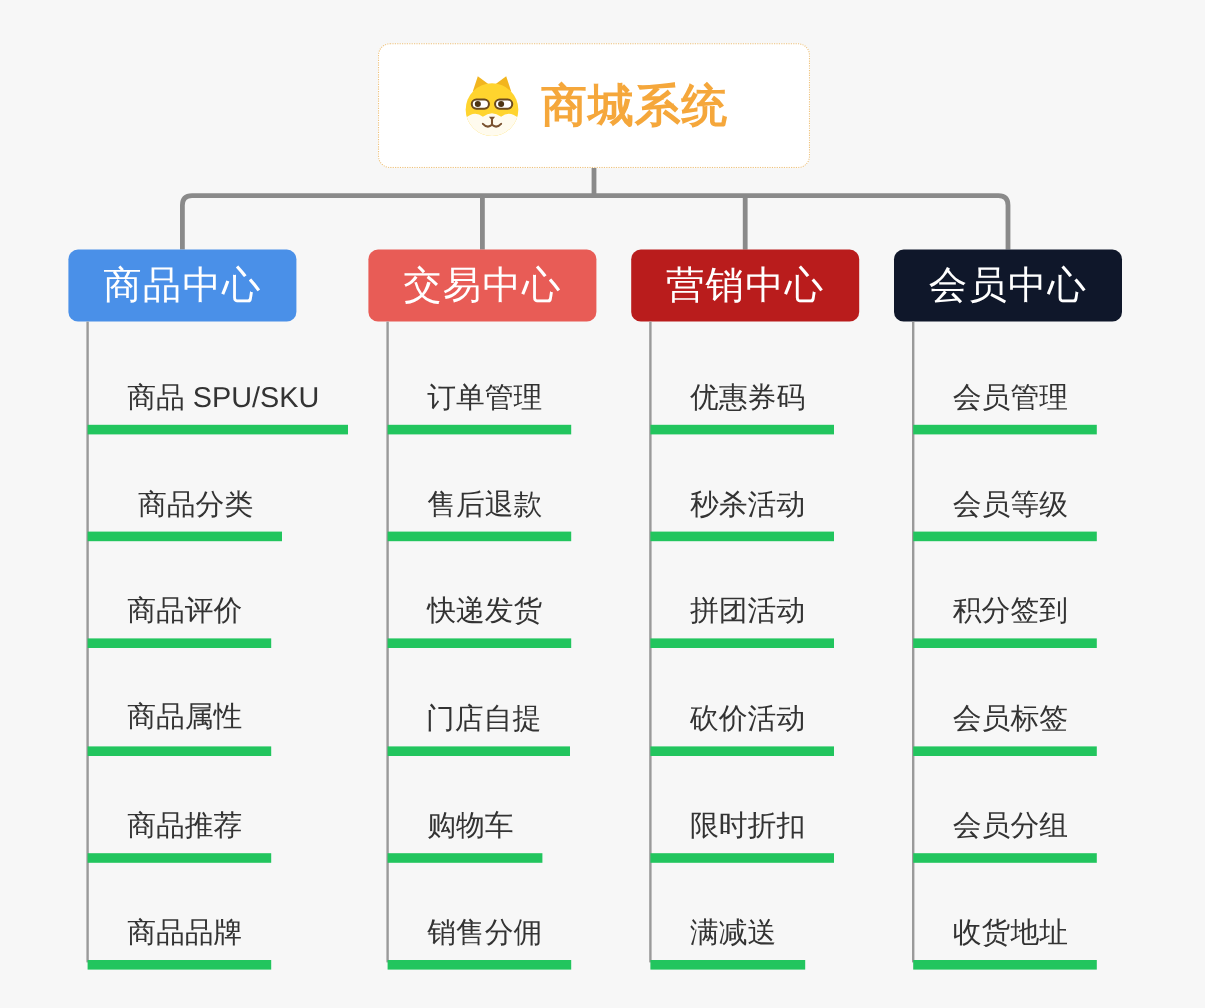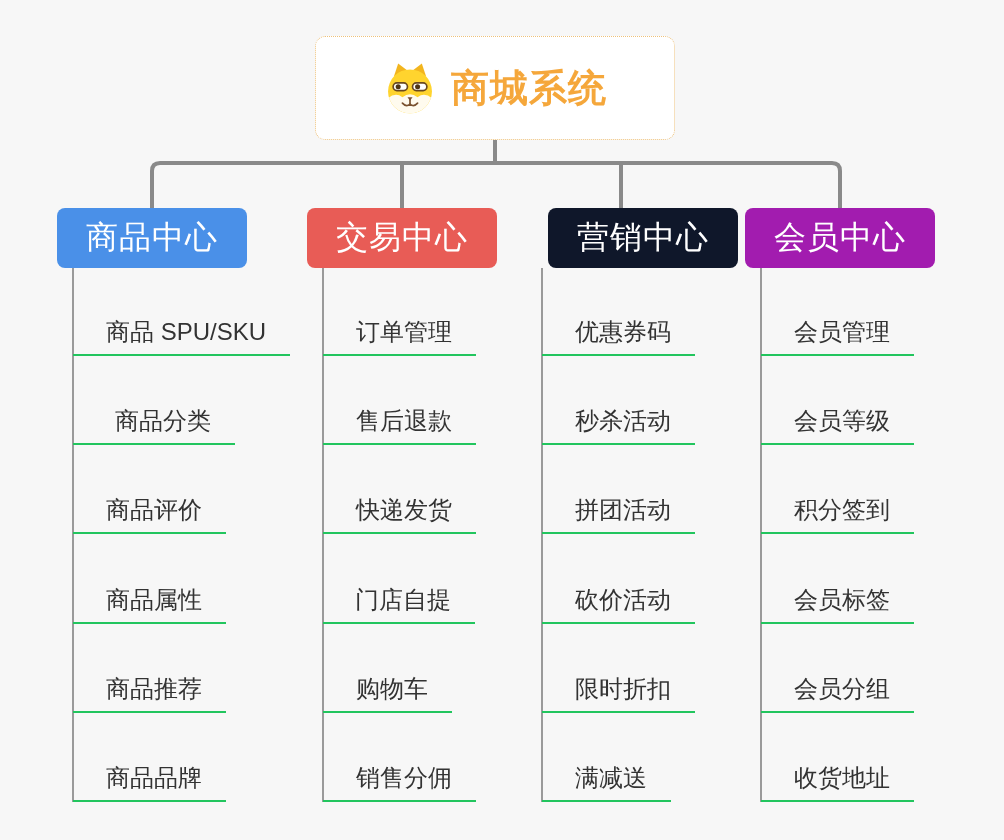--- a/index.html
+++ b/index.html
@@ -30,21 +30,21 @@
     display:flex;align-items:center;justify-content:center;
     white-space:nowrap;letter-spacing:1px;
   }
   .branch-stem{
     position:absolute;top:268px;width:2px;height:534px;background:#9a9a9a;
   }
   .leaf{
     position:absolute;
     line-height:32px;font-size:24px;color:#333333;
     padding:0 24px 6px 33px;
-    border-bottom:2px solid #22c55e;
+    border-bottom:8px solid #22c55e;
     white-space:nowrap;
   }
 </style>
 </head>
 <body>
 
 <div class="canvas">
 
   <svg class="connectors" width="1004" height="840" viewBox="0 0 1004 840">
     <g stroke="#8a8a8a" stroke-width="4" fill="none">
@@ -78,40 +78,40 @@
     </span>
     <span class="root-title">商城系统</span>
   </div>
 
   <div id="branches">
       <div class="branch-box" style="left: 57px; background: rgb(74, 144, 232);">商品中心</div>
       <div class="branch-stem" style="left: 72px;"></div>
       <div class="leaf" style="left: 73px; top: 316px;">商品 SPU/SKU</div>
       <div class="leaf" style="left: 73px; top: 405px; padding-left: 42px;">商品分类</div>
       <div class="leaf" style="left: 73px; top: 494px;">商品评价</div>
-      <div class="leaf" style="left: 73px; top: 584px;">商品属性</div>
+      <div class="leaf" style="left: 73px; top: 584px; font-family: Liberation Mono, monospace;">商品属性</div>
       <div class="leaf" style="left: 73px; top: 673px;">商品推荐</div>
       <div class="leaf" style="left: 73px; top: 762px;">商品品牌</div>
       <div class="branch-box" style="left: 307px; background: rgb(232, 92, 86);">交易中心</div>
       <div class="branch-stem" style="left: 322px;"></div>
       <div class="leaf" style="left: 323px; top: 316px;">订单管理</div>
       <div class="leaf" style="left: 323px; top: 405px;">售后退款</div>
       <div class="leaf" style="left: 323px; top: 494px;">快递发货</div>
       <div class="leaf" style="left: 323px; top: 584px; padding-left: 32px;">门店自提</div>
       <div class="leaf" style="left: 323px; top: 673px;">购物车</div>
       <div class="leaf" style="left: 323px; top: 762px;">销售分佣</div>
-      <div class="branch-box" style="left: 548px; background: #0f172a;">营销中心</div>
+      <div class="branch-box" style="left: 526px; background: #b91c1c;">营销中心</div>
       <div class="branch-stem" style="left: 541px;"></div>
       <div class="leaf" style="left: 542px; top: 316px;">优惠券码</div>
       <div class="leaf" style="left: 542px; top: 405px;">秒杀活动</div>
       <div class="leaf" style="left: 542px; top: 494px;">拼团活动</div>
       <div class="leaf" style="left: 542px; top: 584px;">砍价活动</div>
       <div class="leaf" style="left: 542px; top: 673px;">限时折扣</div>
       <div class="leaf" style="left: 542px; top: 762px;">满减送</div>
-      <div class="branch-box" style="left: 745px; background: #a21caf;">会员中心</div>
+      <div class="branch-box" style="left: 745px; background: #0f172a;">会员中心</div>
       <div class="branch-stem" style="left: 760px;"></div>
       <div class="leaf" style="left: 761px; top: 316px;">会员管理</div>
       <div class="leaf" style="left: 761px; top: 405px;">会员等级</div>
       <div class="leaf" style="left: 761px; top: 494px; text-align: center;">积分签到</div>
       <div class="leaf" style="left: 761px; top: 584px;">会员标签</div>
       <div class="leaf" style="left: 761px; top: 673px;">会员分组</div>
       <div class="leaf" style="left: 761px; top: 762px;">收货地址</div>
     </div>
 </div>
 

